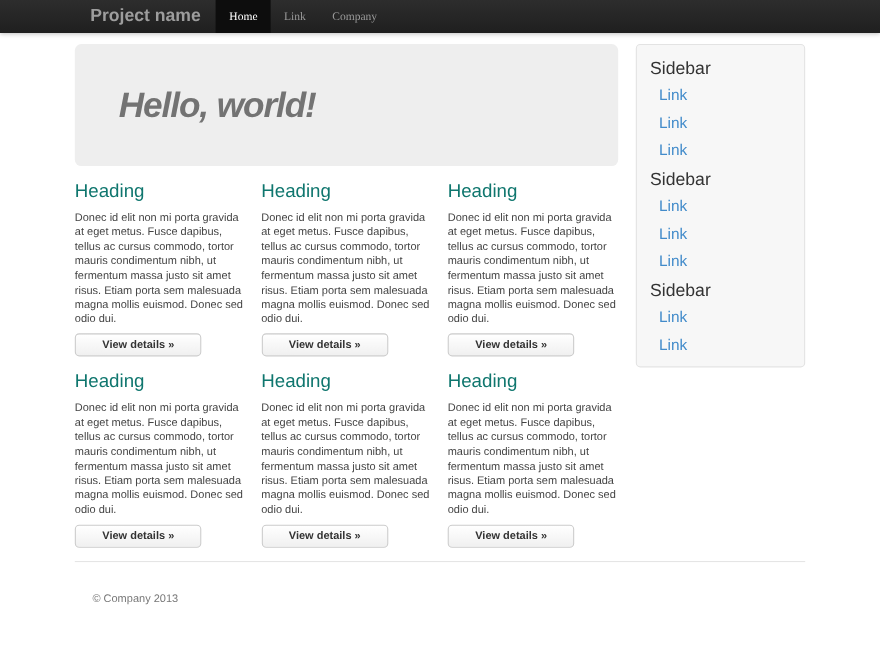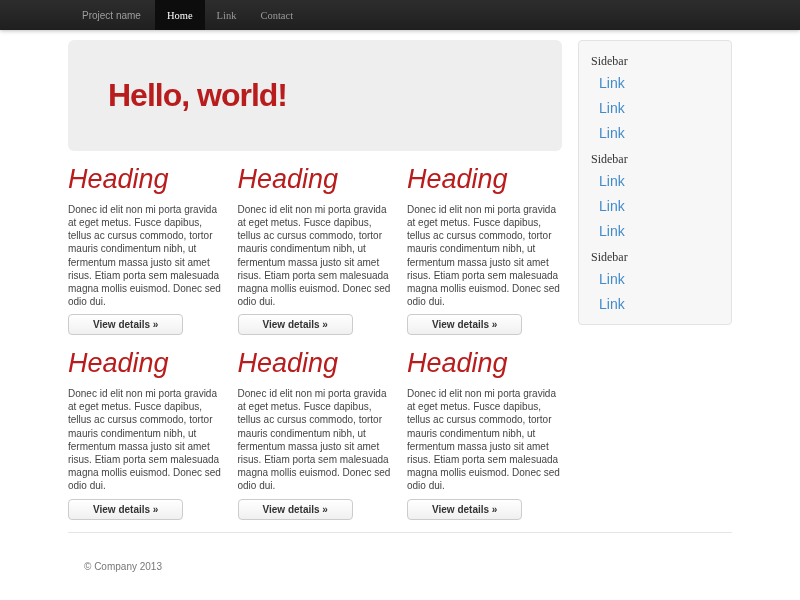--- a/index.html
+++ b/index.html
@@ -15,89 +15,89 @@
   .navbar {
     height: 30px;
     background: linear-gradient(#2d2d2d, #1f1f1f);
     box-shadow: 0 1px 4px rgba(0,0,0,.25);
   }
   .nav-container {
     width: 664px; margin: 0 auto;
     display: flex; align-items: stretch; height: 100%;
   }
   .brand {
-    color: #9d9d9d; font-size: 10px;
+    color: #9d9d9d; font-size: 16px;
     display: flex; align-items: center;
-    padding: 0 14px; cursor: pointer;
+    padding: 0 14px; cursor: pointer; font-weight: bold;
   }
   .nav { list-style: none; margin: 0; padding: 0; display: flex; font-family: Liberation Serif, serif; }
   .nav li {
     display: flex; align-items: center;
     padding: 0 12px; font-size: 10.5px; color: #999; cursor: pointer;
   }
   .nav li.active { background: #0d0d0d; color: #fff; font-weight: 500; }
 
   
   .container { width: 664px; margin: 10px auto 0; }
   .row { display: flex; }
   .main-col { width: 494px; margin-right: 16px; }
 
   
   .jumbotron {
     background: #eeeeee; border-radius: 6px;
     padding: 38px 40px 26px;
   }
   .jumbotron h1 {
     margin: 0 0 12px; font-size: 32px; font-weight: 700;
-    letter-spacing: -1px; color: #b91c1c; line-height: 1.1;
+    letter-spacing: -1px; color: #737373; line-height: 1.1; font-style: italic;
   }
   .jumbotron p {
     margin: 0; font-size: 13px; line-height: 1.5; color: #555;
     max-width: 420px;
   }
 
   
   .cards-row { display: flex; justify-content: space-between; margin-top: 14px; }
   .card { width: 155px; }
   .card h2 {
-    margin: 0 0 8px; font-size: 27px; font-weight: 500;
-    color: #b91c1c; line-height: 1.1; font-style: italic;
+    margin: 0 0 8px; font-size: 17px; font-weight: 500;
+    color: #0f766e; line-height: 1.1;
   }
   .card p { margin: 0 0 6px; font-size: 10px; line-height: 1.32; color: #444; }
   .btn {
     display: inline-block; font-family: inherit;
     font-size: 10px; font-weight: 700; color: #333;
     background: linear-gradient(#ffffff, #f0f0f0);
     border: 1px solid #ccc; border-radius: 4px;
     padding: 4px 24px; cursor: pointer;
   }
 
   
   .sidebar {
     width: 154px; align-self: flex-start;
     background: #f7f7f7; border: 1px solid #e3e3e3;
     border-radius: 4px; padding: 7px 0;
   }
-  .sb-header { font-size: 12px; color: #333; padding: 6px 12px 2px; font-family: Liberation Serif, serif; }
+  .sb-header { font-size: 16px; color: #333; padding: 6px 12px 2px; }
   .sb-link { font-size: 14px; padding: 4px 12px 5px 20px; cursor: pointer; }
 
   
   .footer { margin-top: 12px; border-top: 1px solid #e5e5e5; padding: 12px 0 46px; }
   .footer p { margin: 16px; font-size: 10px; color: #777; }
 </style>
 </head>
 <body>
 
 <nav class="navbar">
   <div class="nav-container">
     <a class="brand">Project name</a>
     <ul class="nav">
       <li class="active">Home</li>
       <li>Link</li>
-      <li>Contact</li>
+      <li>Company</li>
     </ul>
   </div>
 </nav>
 
 <div class="container">
   <div class="row">
 
     <div class="main-col">
 
       <div class="jumbotron">

